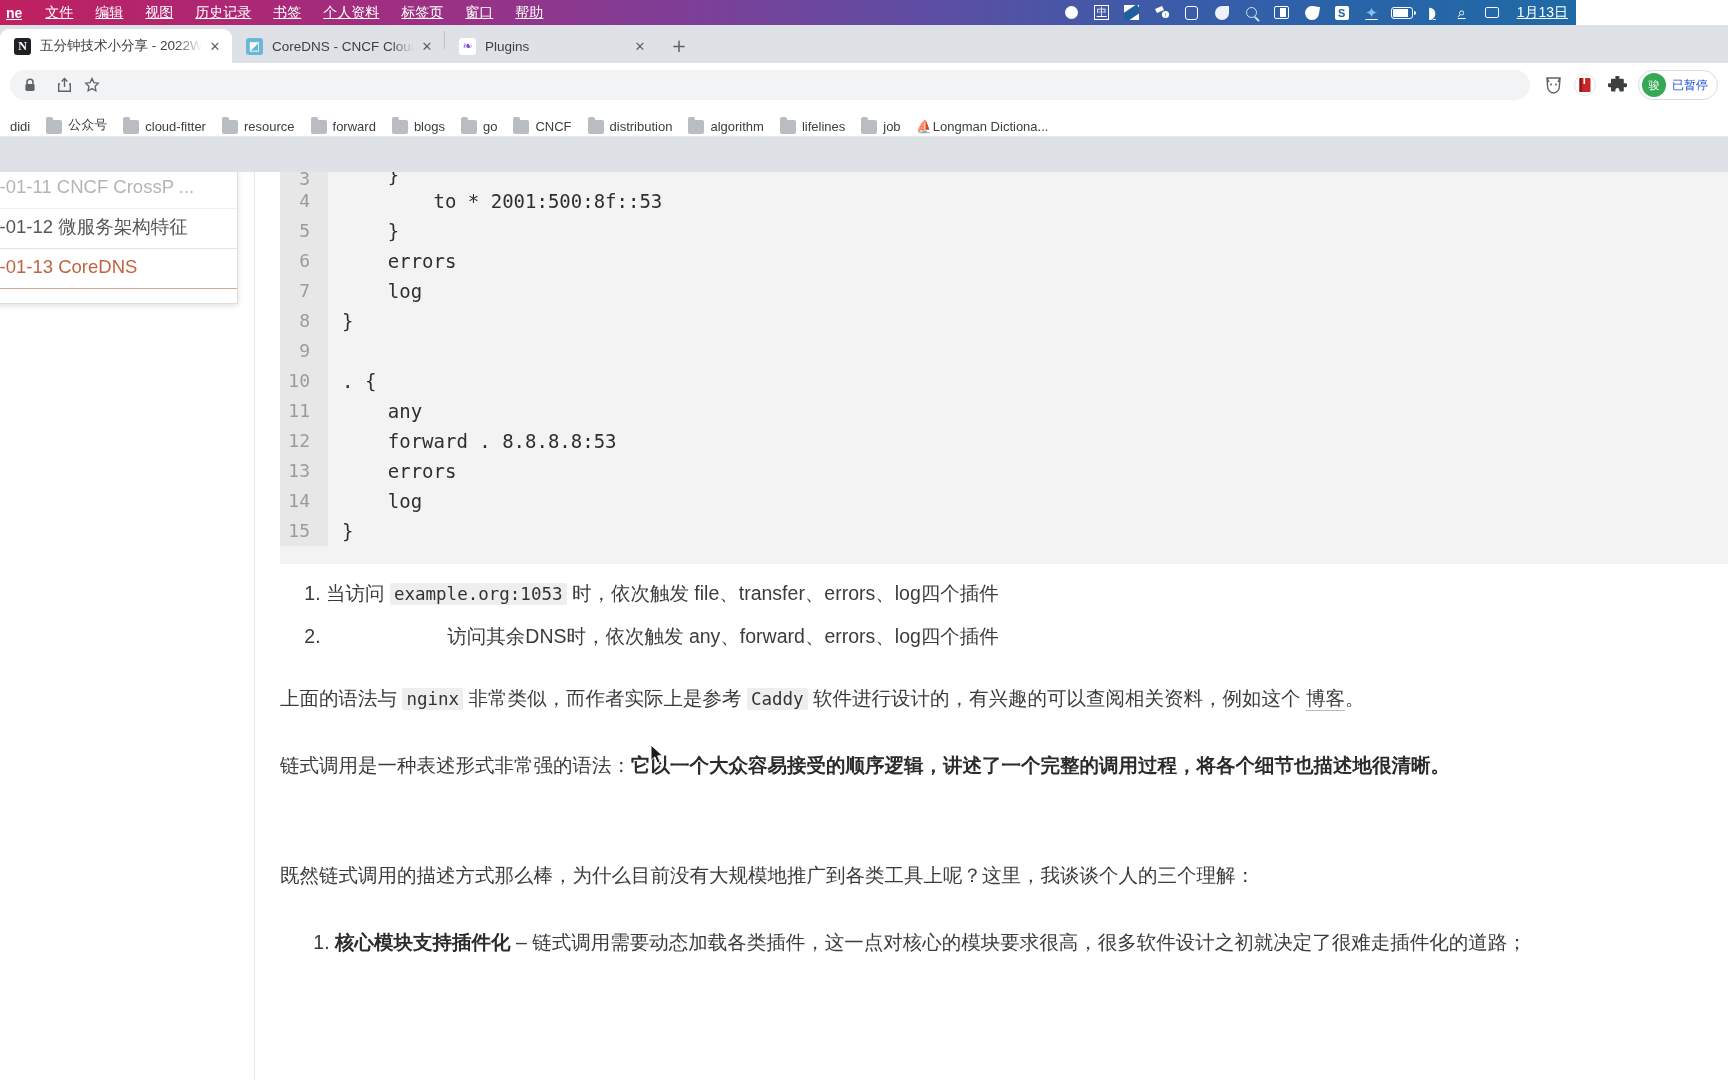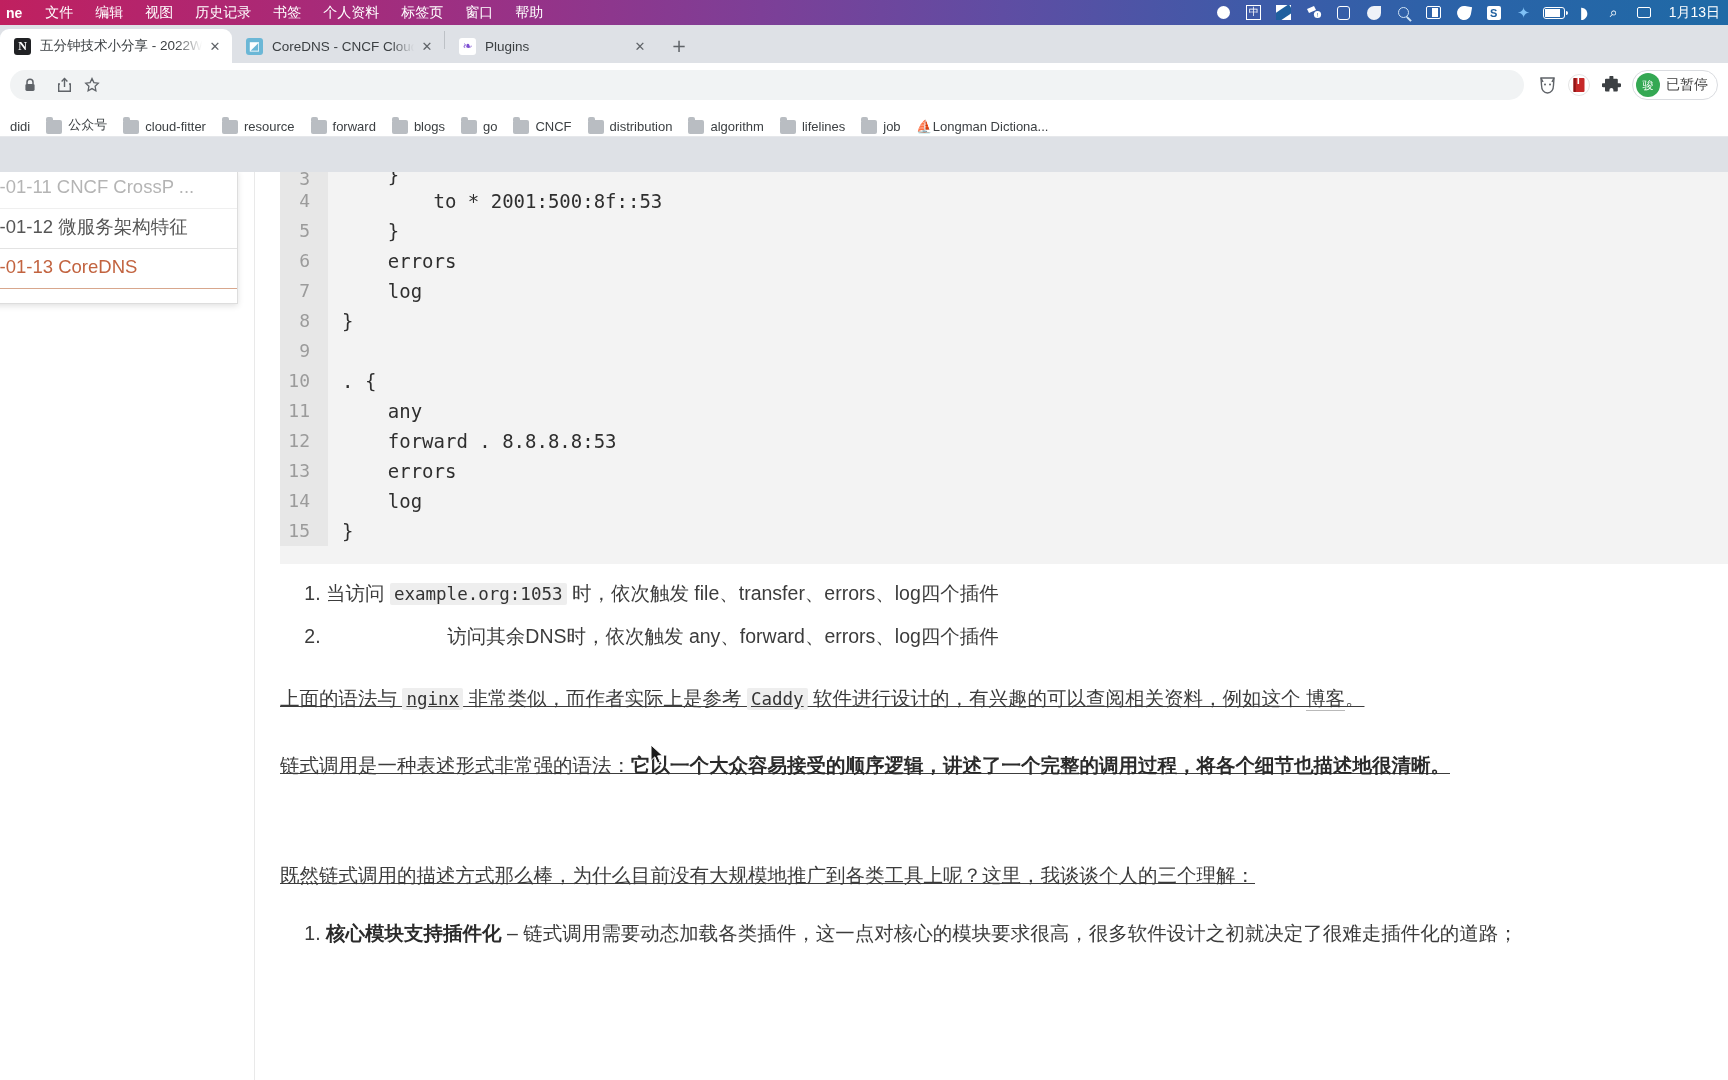--- a/index.html
+++ b/index.html
@@ -6,28 +6,29 @@
   html, body {
     width: 1728px; height: 1080px;
     overflow: hidden;
     font-family: "Liberation Sans", sans-serif;
     background: #ffffff;
   }
 
   
   #menubar {
     position: absolute; top: 0; left: 0;
-    width: 1728px; height: 25px;
+    width: 1576px; height: 25px;
     background: linear-gradient(90deg,
         #c0205f 0%, #b5246b 8%, #a82a78 18%, #973287 30%,
         #7d3f97 44%, #5f4da3 58%, #3f5aa8 72%, #2a63a8 85%, #1f6aa6 100%);
     display: flex; align-items: center;
     color: #fff;
     font-size: 14px;
     z-index: 40;
+    text-decoration: underline;
   }
   #menubar .apple-name {
     font-weight: bold;
     margin-left: 6px;
     margin-right: 12px;
     white-space: nowrap;
     overflow: hidden;
   }
   #menubar .mi {
     padding: 0 11px;
@@ -155,21 +156,21 @@
     display:flex; align-items:center; gap:6px;
     height: 30px; margin-left: 6px;
     border: 1px solid #dadce0; border-radius: 16px;
     padding: 0 9px 0 3px; white-space: nowrap;
   }
   #profilepill .avatar {
     width: 24px; height: 24px; border-radius:50%;
     background: #34a853; color:#fff; font-size:11px;
     display:flex; align-items:center; justify-content:center;
   }
-  #profilepill .ptext { font-size: 14px; color: #404040; }
+  #profilepill .ptext { font-size: 12px; color: #1d4ed8; }
 
   
   #bookmarks {
     height: 30px; background:#ffffff;
     display: flex; align-items: center;
     padding-left: 2px; font-size: 13px; color:#3c4043;
     border-bottom: 1px solid #e6e8eb;
     overflow: hidden;
   }
   .bm { display:flex; align-items:flex-end; padding: 0 8px; height: 24px; white-space: nowrap; }
@@ -249,31 +250,31 @@
     list-style-position: outside;
   }
   ol.plist li { margin-bottom: 14px; line-height: 1.5; white-space: nowrap; text-align: right; }
   code.inl {
     font-family: "DejaVu Sans Mono", monospace;
     background: #eeeeee; padding: 1px 4px; font-size: 17.5px;
     border-radius: 2px; color: #333;
   }
   p.para {
     position: absolute; left: 25px;
-    margin: 0; line-height: 1.62; color: #3c3c3c; text-decoration: underline;
+    margin: 0; line-height: 1.62; color: #3c3c3c;
   }
   #para1 { top: 511px; width: 1420px; white-space: nowrap; }
   #para2 { top: 578px; width: 1430px; }
   #para3 { top: 688px; width: 1430px; white-space: nowrap; }
   .lnk { color:#3c3c3c; text-decoration: none; border-bottom: 1px solid #b9b9b9; padding-bottom:1px;}
   .bold { font-weight: bold; color:#2b2b2b; }
 
   ol.plist2 {
     position: absolute; left: 25px; top: 746px;
-    margin: 0; padding-left: 46px; width: 1440px;
+    margin: 9px; padding-left: 46px; width: 1440px;
   }
   ol.plist2 li { line-height: 1.62; }
 
   
   #cursor {
     position: absolute; left: 650px; top: 572px;
     width: 0; height: 0; z-index: 60; pointer-events: none;
   }
   #cursor svg { display:block; }
 </style>

